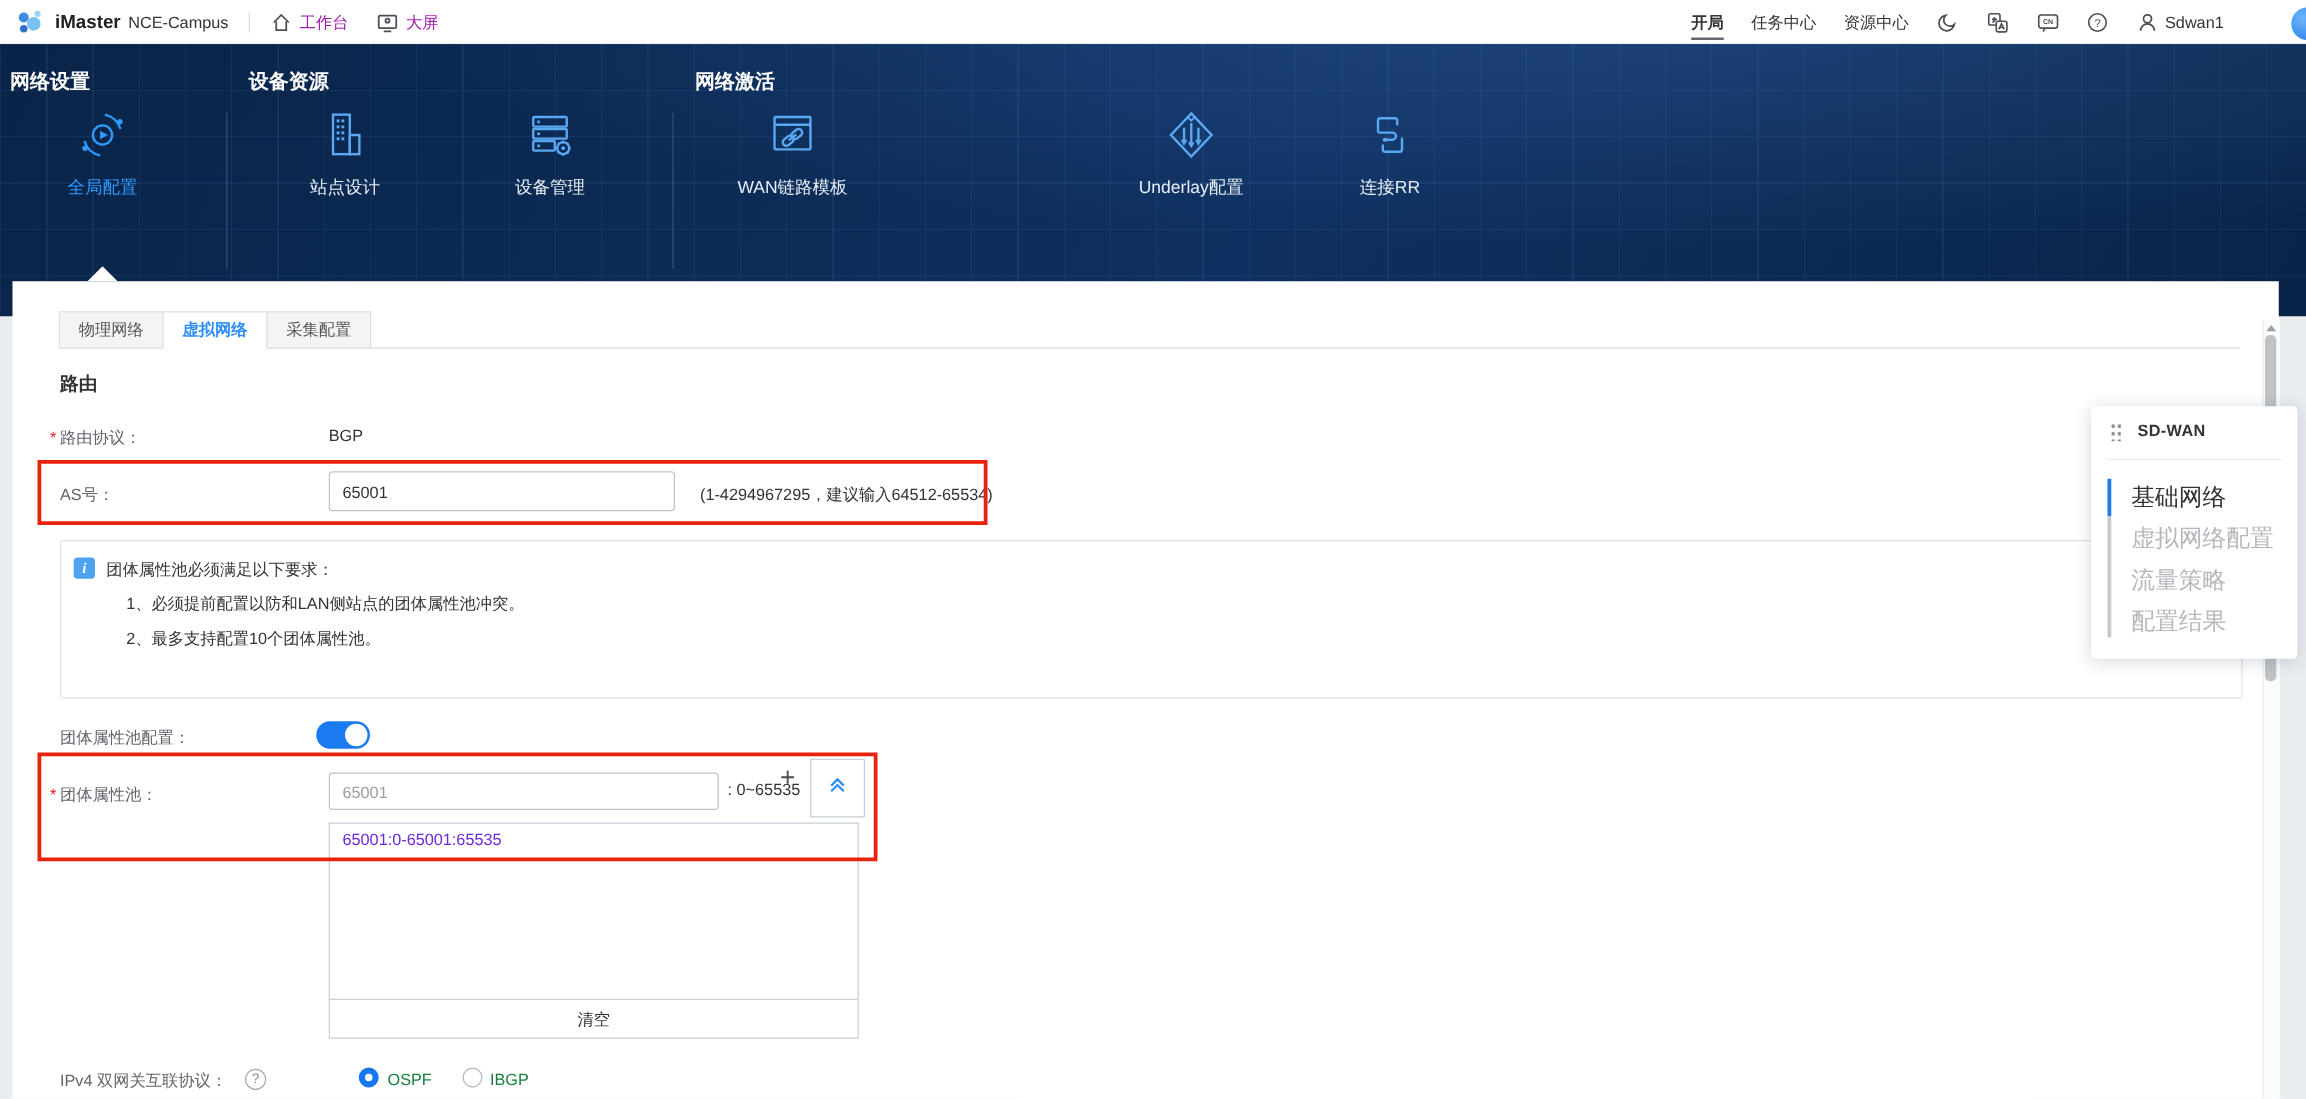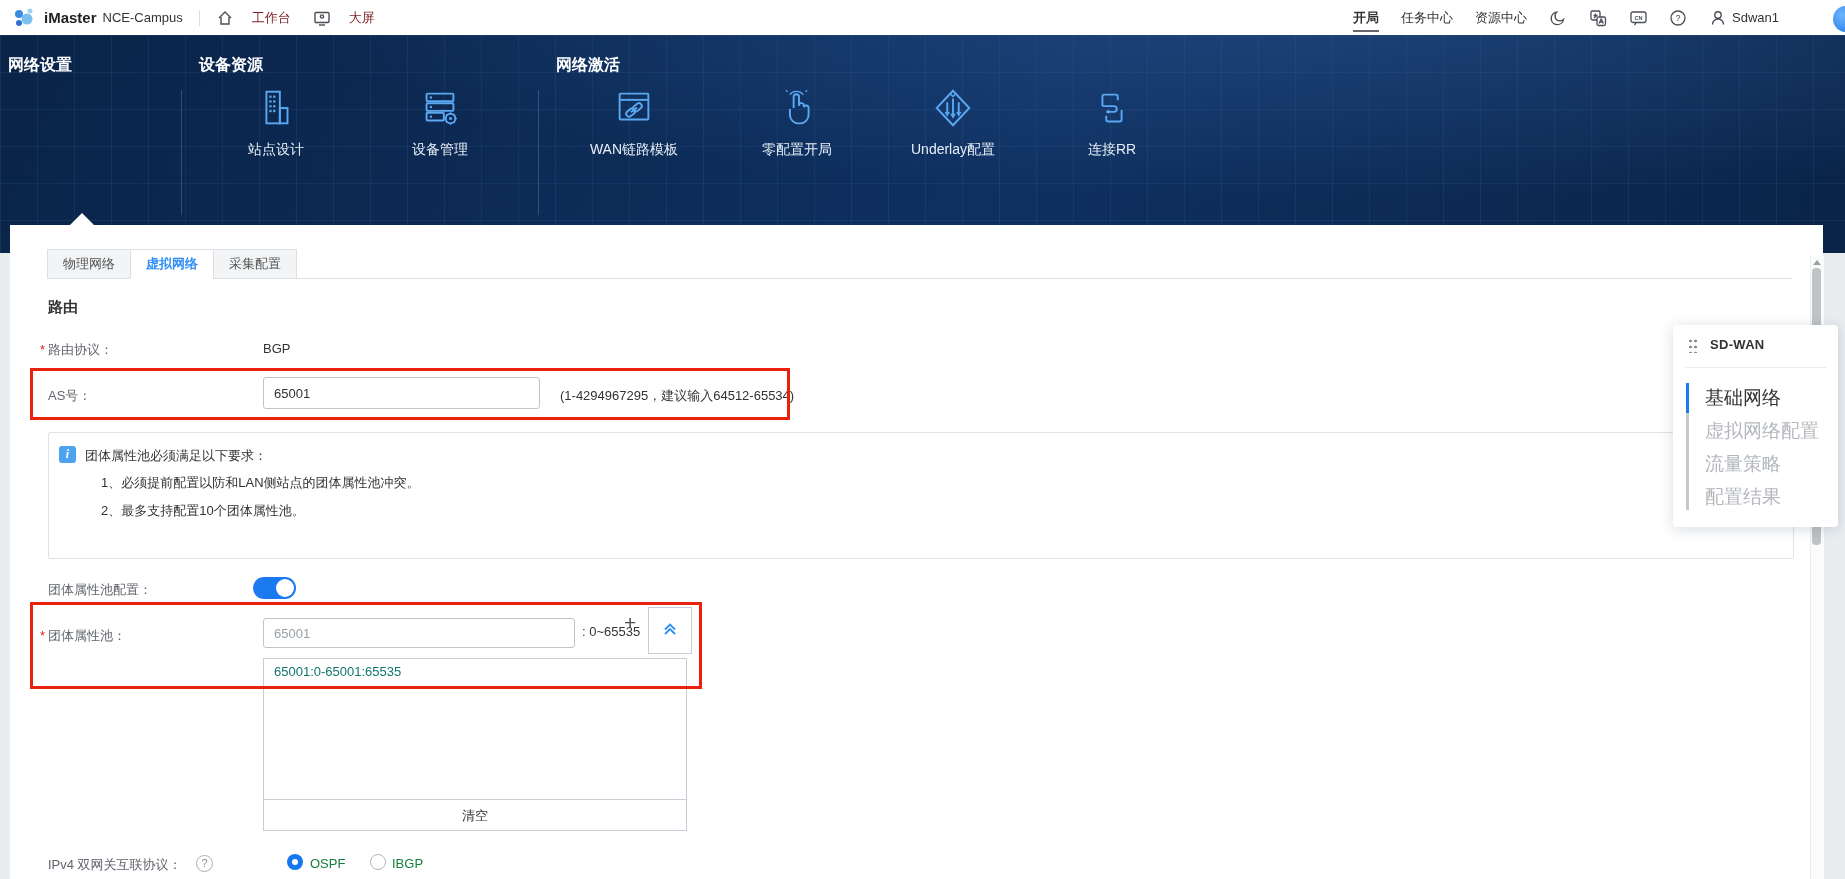--- a/index.html
+++ b/index.html
@@ -7,21 +7,21 @@
     width:1845px;height:879px;position:relative;overflow:hidden;
     background:#e9edf0;font-family:"Liberation Sans",sans-serif;
     -webkit-font-smoothing:antialiased;
   }
   
   .topbar{position:absolute;left:0;top:0;width:1845px;height:35px;background:#fff;z-index:5;}
   .tb-left{position:absolute;left:12px;top:0;height:35px;display:flex;align-items:center;}
   .logo-primary{font-size:15px;font-weight:bold;color:#222;margin-left:6px;}
   .logo-secondary{font-size:13px;color:#333;margin-left:6px;}
   .tb-divider{width:1px;height:16px;background:#ddd;margin:0 16px;}
-  .tb-item{display:flex;align-items:center;gap:18px;font-size:13px;color:#7f1d1d;margin-right:22px;cursor:pointer;}
+  .tb-item{display:flex;align-items:center;gap:6px;font-size:13px;color:#a21caf;margin-right:22px;cursor:pointer;}
   .tb-right{position:absolute;left:1353px;top:0;height:35px;display:flex;align-items:center;gap:22px;}
   .tb-link{font-size:13px;color:#333;cursor:pointer;}
   .tb-link.active{font-weight:bold;border-bottom:2px solid #63666c;padding-bottom:3px;margin-bottom:-5px;text-align:center;}
   .tb-icon{width:18px;height:18px;display:inline-block;cursor:pointer;}
   .tb-icon svg{display:block;}
   .tb-user{display:flex;align-items:center;gap:5px;font-size:13px;color:#333;cursor:pointer;}
   .assist-circle{position:absolute;left:1833px;top:6px;width:26px;height:26px;border-radius:50%;
     background:radial-gradient(circle at 35% 35%,#6db4fb,#1f78e8);z-index:6;}
   
   .banner{position:absolute;left:0;top:35px;width:1845px;height:218px;z-index:1;
@@ -60,21 +60,21 @@
     color:#fff;font-size:12px;font-weight:bold;text-align:center;line-height:17px;font-family:"Liberation Serif",serif;font-style:italic;}
   .info-title{position:absolute;left:36px;top:14px;font-size:13px;color:#333;}
   .info-item{position:absolute;left:52px;font-size:13px;color:#333;white-space:nowrap;}
   .toggle{position:absolute;left:253px;top:577px;width:43px;height:22px;border-radius:11px;background:#1b7af0;z-index:3;cursor:pointer;}
   .toggle .knob{position:absolute;right:2px;top:2px;width:18px;height:18px;border-radius:50%;background:#fff;}
   .plus-btn{position:absolute;left:624px;top:613px;font-size:21px;color:#4a4e55;z-index:3;cursor:pointer;line-height:20px;}
   .chevbox{position:absolute;left:648px;top:607px;width:44px;height:47px;border:1px solid #c9ced6;box-sizing:border-box;
     background:#fff;z-index:3;display:flex;align-items:center;justify-content:center;cursor:pointer;}
   .listbox{position:absolute;left:263px;top:658px;width:424px;height:173px;border:1px solid #c9ced6;
     box-sizing:border-box;background:#fff;z-index:3;}
-  .list-item{height:26px;line-height:26px;padding-left:10px;font-size:13px;color:#0f766e;cursor:pointer;}
+  .list-item{height:26px;line-height:26px;padding-left:10px;font-size:13px;color:#6d28d9;cursor:pointer;}
   .list-clear{position:absolute;left:0;bottom:0;width:100%;height:31px;line-height:31px;border-top:1px solid #c9ced6;
     text-align:center;font-size:13px;color:#333;cursor:pointer;box-sizing:border-box;}
   .help-ic{position:absolute;left:196px;top:855px;width:15px;height:15px;border-radius:50%;border:1px solid #a8adb5;
     color:#8a9097;font-size:11px;text-align:center;line-height:15px;z-index:3;cursor:pointer;}
   .radio-on{position:absolute;width:16px;height:16px;border-radius:50%;background:#1677f0;z-index:3;cursor:pointer;}
   .radio-on::after{content:"";position:absolute;left:5px;top:5px;width:6px;height:6px;border-radius:50%;background:#fff;}
   .radio-off{position:absolute;width:14px;height:14px;border-radius:50%;border:1px solid #b0b6bd;background:#fff;z-index:3;cursor:pointer;}
   .radio-label{position:absolute;font-size:13px;color:#15803d;z-index:3;}
   
   .sb-track{position:absolute;left:1810px;top:256px;width:13px;height:623px;background:#fafbfb;border-left:1px solid #ededed;z-index:10;}
@@ -173,20 +173,33 @@
 </div>
 <div class="assist-circle"></div>
 
 <div class="banner">
   <div class="sec-title" style="left:8px">网络设置</div>
   <div class="sec-title" style="left:199px">设备资源</div>
   <div class="sec-title" style="left:556px">网络激活</div>
   <div class="sec-divider" style="left:181px"></div>
   <div class="sec-divider" style="left:538px"></div>
 
+  <div class="nav-item active" style="left:17px">
+    <span>
+      <svg width="46" height="46" viewBox="0 0 48 48" fill="none" stroke="#2f9bff" stroke-width="2">
+        <path d="M26 7 A17 17 0 0 1 39 19"></path>
+          <path d="M22 41 A17 17 0 0 1 9 29"></path>
+        <circle cx="24" cy="24" r="8"></circle>
+          <path d="M22 20.5 L28.5 24 L22 27.5 Z" fill="#2f9bff" stroke="none"></path>
+        <circle cx="38.5" cy="13" r="2.3" fill="#2f9bff" stroke="none"></circle>
+          <circle cx="9.5" cy="35" r="2.3" fill="#2f9bff" stroke="none"></circle>
+      </svg>
+    </span>
+    <span class="nav-label">全局配置</span>
+  </div>
 
   <div class="nav-item" style="left:211px">
     <span>
       <svg width="46" height="46" viewBox="0 0 48 48" fill="none" stroke="#5aa7f2" stroke-width="2">
         <rect x="14" y="7" width="14" height="33"></rect>
           <rect x="28" y="24" width="8" height="16"></rect>
         <g fill="#5aa7f2" stroke="none">
           <rect x="17" y="11" width="2.4" height="2.4"></rect>
             <rect x="21" y="11" width="2.4" height="2.4"></rect>
             <rect x="25" y="11" width="0" height="0"></rect>
@@ -227,31 +240,20 @@
         <g transform="rotate(-38 24 26)">
           <rect x="14.5" y="23" width="10" height="6" rx="3"></rect>
             <rect x="23.5" y="23" width="10" height="6" rx="3"></rect>
             <path d="M20 26 H28"></path>
         </g>
       </svg>
     </span>
     <span class="nav-label">WAN链路模板</span>
   </div>
 
-  <div class="nav-item" style="left:732px">
-    <span>
-      <svg width="46" height="46" viewBox="0 0 48 48" fill="none" stroke="#5aa7f2" stroke-width="2">
-        <path d="M20.5 24 V12.5 a2.8 2.8 0 0 1 5.6 0 V22"></path>
-        <path d="M26.1 20.5 a2.6 2.6 0 0 1 5 1 V23 a2.6 2.6 0 0 1 5 1 v7 a9 9 0 0 1 -9 9 h-1.5 a9 9 0 0 1 -9 -9 v-6"></path>
-        <path d="M16.5 10 A9 9 0 0 1 30.5 10" stroke-width="1.5"></path>
-        <path d="M14 7 L12.5 5.5 M33 7 L34.5 5.5" stroke-width="1.5"></path>
-      </svg>
-    </span>
-    <span class="nav-label">零配置开局</span>
-  </div>
 
   <div class="nav-item" style="left:888px">
     <span>
       <svg width="46" height="46" viewBox="0 0 48 48" fill="none" stroke="#5aa7f2" stroke-width="2">
         <path d="M24 6 L41 24 L24 42 L7 24 Z"></path>
         <path d="M24 14 V22 M18 18 C18 24 18 26 18 30 M30 18 C30 24 30 26 30 30 M24 22 V32"></path>
         <path d="M16 28 L18 31.5 L20 28 M22 30 L24 33.5 L26 30 M28 28 L30 31.5 L32 28" stroke-width="1.6"></path>
         <path d="M21 9 L24 12 L27 9" stroke-width="1.6"></path>
       </svg>
     </span>

